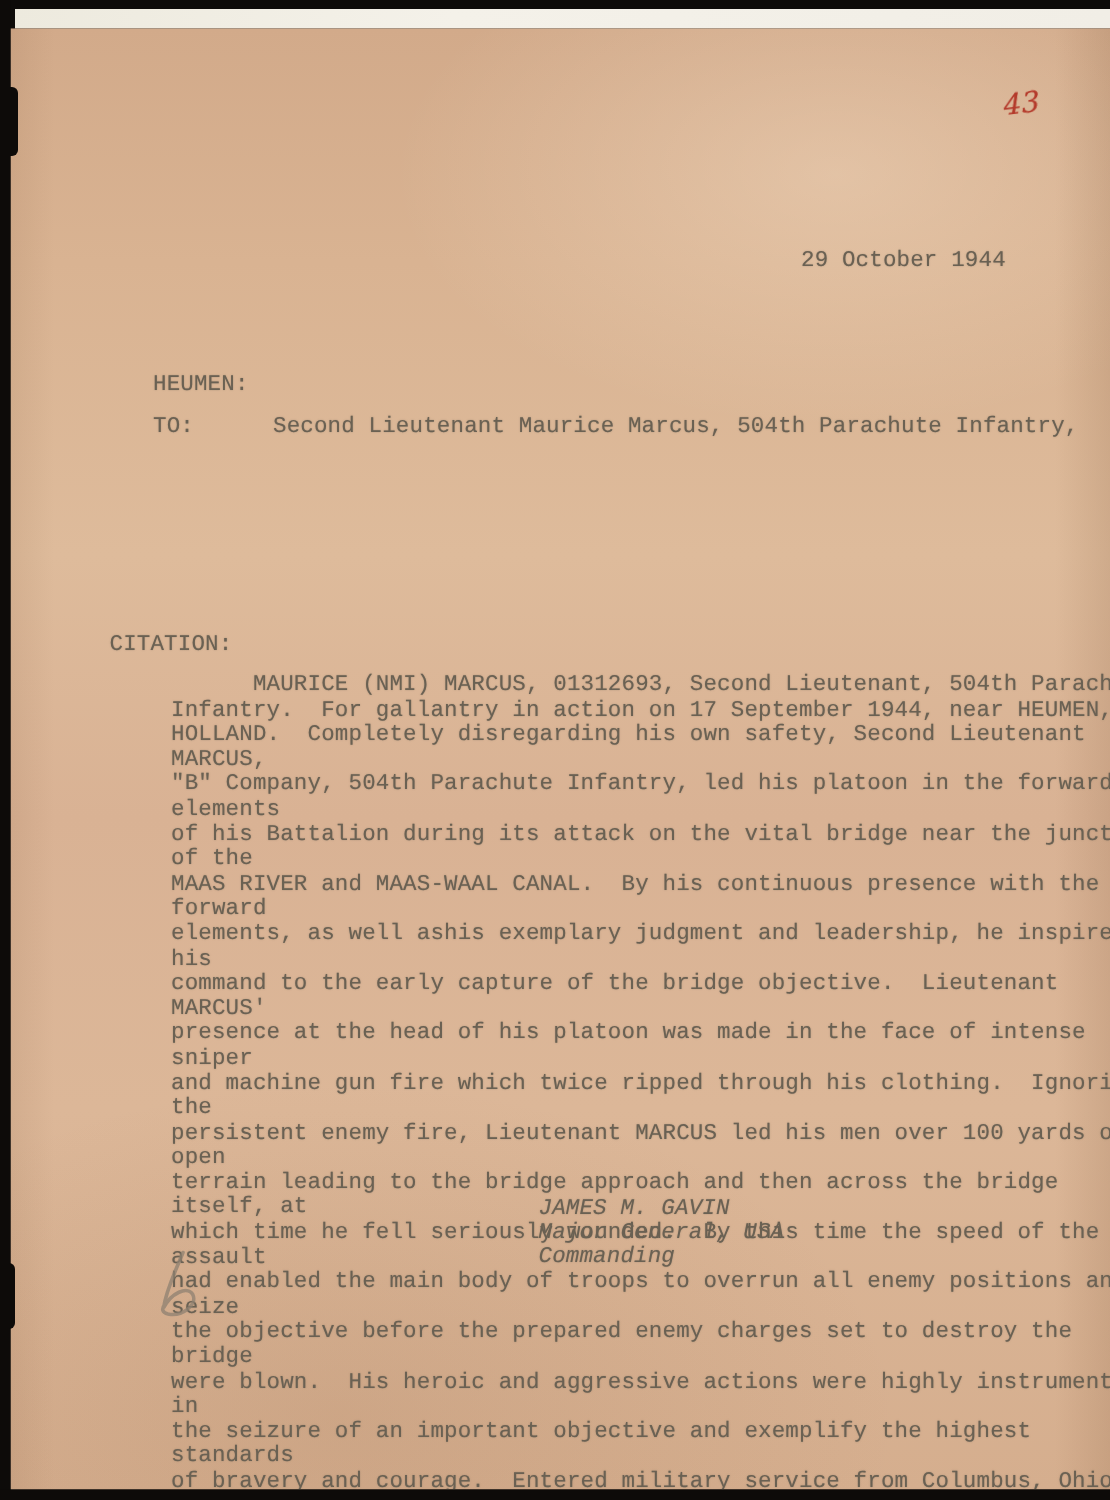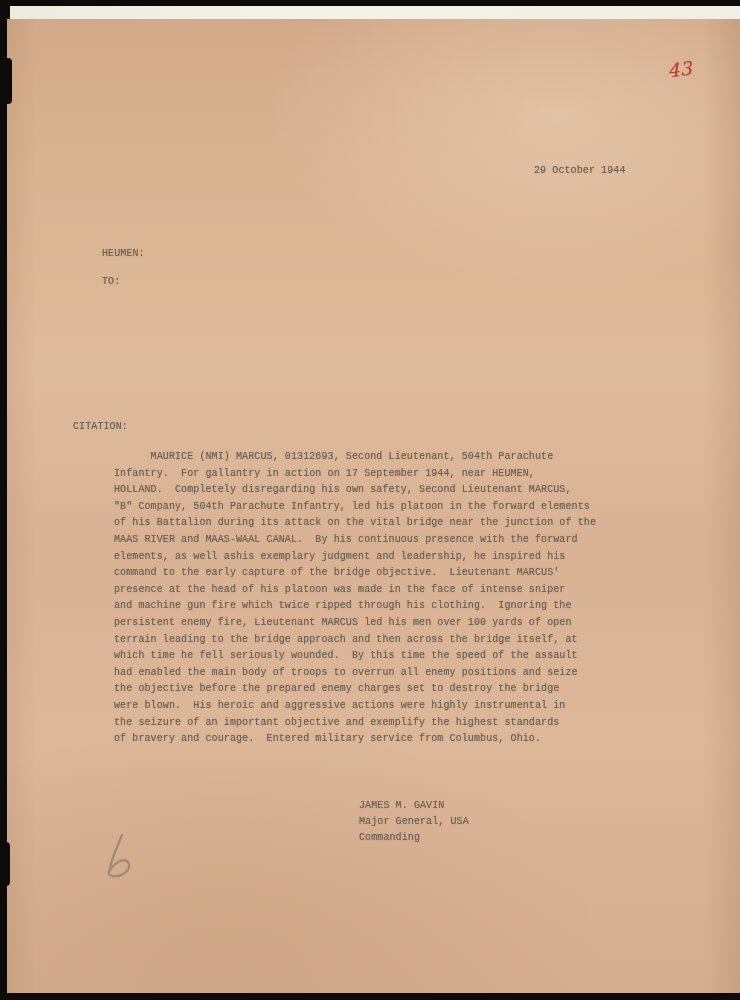--- a/index.html
+++ b/index.html
@@ -29,36 +29,36 @@
     position:absolute; left:7px; top:19px; width:733px; height:974px;
     background:
       linear-gradient(270deg, rgba(125,85,55,0.16), rgba(125,85,55,0) 5%),
       linear-gradient(90deg, rgba(120,80,50,0.10), rgba(120,80,50,0) 4%),
       radial-gradient(ellipse 420px 240px at 75% 10%, rgba(255,238,216,0.30), rgba(255,238,216,0) 70%),
       radial-gradient(ellipse 500px 300px at 30% 95%, rgba(120,75,45,0.10), rgba(120,75,45,0) 75%),
       linear-gradient(180deg, #d2aa8a 0%, #d9b392 16%, #debb9b 36%, #d9b294 54%, #dcb798 74%, #d5ae8e 100%);
   }
   
   .type {
-    position:absolute; color:#6a6153; font-size:10px;
+    position:absolute; color:#6a6153; font-size:15px;
     letter-spacing:0.1px;
     text-shadow:0 0 1px rgba(106,97,83,0.55);
     filter:blur(0.3px);
   }
   .pre { white-space:pre-wrap; }
   .date-line      { left:527px; top:146px; }
   .subject-label  { left:95px;  top:229px; }
   .subject-text   { left:173px; top:229px; }
   .to-label       { left:95px;  top:257px; }
   .to-text        { left:175px; top:257px; }
   .opening        { left:66px;  top:318px; width:640px; line-height:17.4px; }
   .citation-label { left:66px;  top:402px; }
   .citation-body  { left:68px;  top:430px; width:660px; line-height:16.6px;margin-left:39px; }
   .sig-block      { left:352px; top:779px; line-height:16.2px; }
-  .sig-block div  { white-space:pre; }
+  .sig-block div  { white-space:pre;font-style:italic; }
   
   .folio {
     position:absolute; left:669px; top:58px;
     color:#b43a2b; font-size:19px; font-style:italic;
     font-family:"DejaVu Serif","Liberation Serif",serif;
     transform:rotate(-7deg) skewX(-4deg);
     text-shadow:0 0 0.5px rgba(180,58,43,0.6);
   }
   .pencil-mark { position:absolute; left:90px; top:812px; opacity:0.75; }
 </style>
@@ -69,20 +69,21 @@
   <div class="band-white"></div>
   <div class="paper">
 
     <span class="type folio" style="left:662px;top:39px;">43</span>
 
     <span class="type date-line">29 October 1944</span>
 
     <span class="type subject-label">HEUMEN:</span>
 
     <span class="type to-label">TO:</span>
+    <span class="type to-text">Second Lieutenant Maurice Marcus, 504th Parachute Infantry,</span>
 
 
     <span class="type citation-label">CITATION:</span>
 
     <div class="type pre citation-body">      MAURICE (NMI) MARCUS, 01312693, Second Lieutenant, 504th Parachute
 Infantry.  For gallantry in action on 17 September 1944, near HEUMEN,
 HOLLAND.  Completely disregarding his own safety, Second Lieutenant MARCUS,
 "B" Company, 504th Parachute Infantry, led his platoon in the forward elements
 of his Battalion during its attack on the vital bridge near the junction of the
 MAAS RIVER and MAAS-WAAL CANAL.  By his continuous presence with the forward

